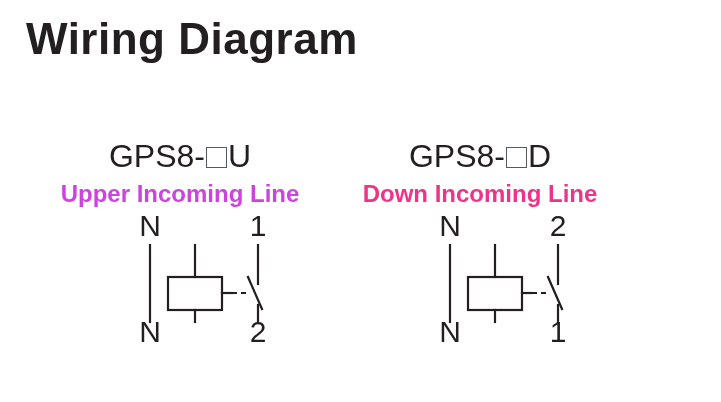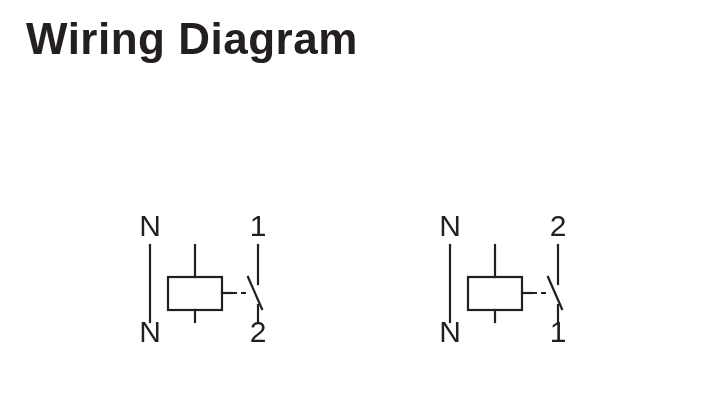--- a/index.html
+++ b/index.html
@@ -85,21 +85,25 @@
   .tx-left  { left: 130px; }
   .tx-right { left: 238px; }
 </style>
 </head>
 <body>
 
 <div id="page-title">Wiring Diagram</div>
 
 <div class="diagram-block" id="diagram-upper">
 
+  <div class="model-label">
+    <span>GPS8-</span><span class="box-glyph"></span><span>U</span>
+  </div>
 
+  <div class="line-label" id="label-upper-line">Upper Incoming Line</div>
 
   <div class="circuit">
     <div class="terminal-text t-top tx-left">N</div>
     <div class="terminal-text t-top tx-right">1</div>
     <div class="terminal-text t-bot tx-left">N</div>
     <div class="terminal-text t-bot tx-right">2</div>
 
     <svg width="360" height="165" style="position:absolute;left:0;top:0;">
       <g stroke="#231f20" stroke-width="2.2" fill="none" stroke-linecap="square">
         <line x1="150" y1="33" x2="150" y2="110"></line>
@@ -111,21 +115,25 @@
         <line x1="258" y1="93" x2="258" y2="110"></line>
         <line x1="248" y1="65" x2="262" y2="97"></line>
       </g>
       <line x1="232" y1="81" x2="249" y2="81" stroke="#231f20" stroke-width="2.2" stroke-dasharray="5,4"></line>
     </svg>
   </div>
 </div>
 
 <div class="diagram-block" id="diagram-down">
 
+  <div class="model-label">
+    <span>GPS8-</span><span class="box-glyph"></span><span>D</span>
+  </div>
 
+  <div class="line-label" id="label-down-line">Down Incoming Line</div>
 
   <div class="circuit">
     <div class="terminal-text t-top tx-left">N</div>
     <div class="terminal-text t-top tx-right">2</div>
     <div class="terminal-text t-bot tx-left">N</div>
     <div class="terminal-text t-bot tx-right">1</div>
 
     <svg width="360" height="165" style="position:absolute;left:0;top:0;">
       <g stroke="#231f20" stroke-width="2.2" fill="none" stroke-linecap="square">
         <line x1="150" y1="33" x2="150" y2="110"></line>

